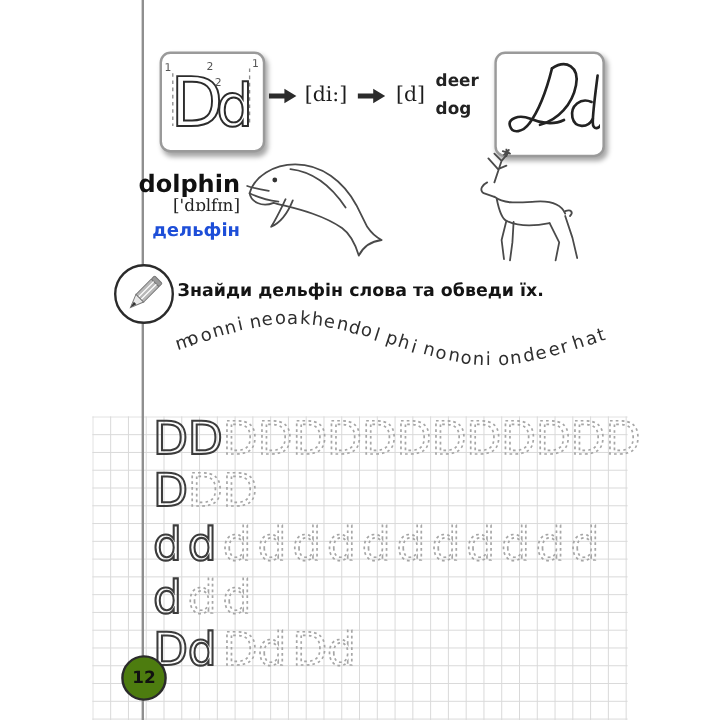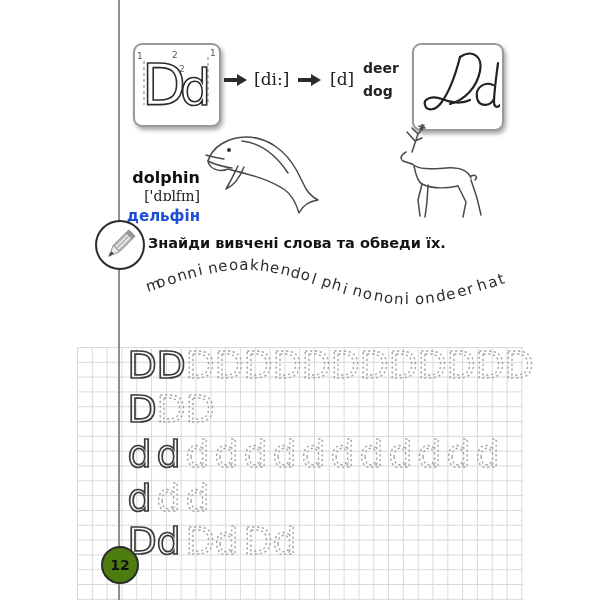--- a/index.html
+++ b/index.html
@@ -19,21 +19,21 @@
   .guide{stroke:#8a8a8a;stroke-width:1.1;stroke-dasharray:3 3;fill:none;}
   .marknum{font-size:9px;fill:#555;stroke:none;font-family:"DejaVu Sans",sans-serif;}
   .cursive-path{fill:none;stroke:#222;stroke-width:2.2;stroke-linecap:round;stroke-linejoin:round;}
 
   .phon{position:absolute;font-family:"DejaVu Serif",serif;font-size:17px;color:#1d1d1d;z-index:3;}
   .example{position:absolute;font-size:14px;font-weight:600;color:#222;z-index:3;}
   .arrow{position:absolute;z-index:3;}
 
   
   .vocab{position:absolute;text-align:right;z-index:3;}
-  .vocab .w{font-size:16px;font-weight:bold;color:#111;line-height:19px;margin-top:24px;}
+  .vocab .w{font-size:20px;font-weight:bold;color:#111;line-height:19px;}
   .vocab .t{font-size:14px;font-family:"DejaVu Serif",serif;color:#222;line-height:19px;}
   .vocab .tr{font-size:15px;font-weight:bold;color:#1d4ed8;line-height:20px;}
   .illustration{position:absolute;z-index:3;}
   .lineart{fill:none;stroke:#4a4a4a;stroke-width:1.5;stroke-linecap:round;stroke-linejoin:round;}
 
   
   .task-circle{position:absolute;left:95px;top:220px;width:46px;height:46px;border:2px solid #2b2b2b;
     border-radius:50%;background:#fff;z-index:4;display:flex;align-items:center;justify-content:center;}
   .task-text{position:absolute;left:148px;top:235px;font-size:14.5px;font-weight:600;color:#141414;z-index:3;}
 
@@ -134,21 +134,21 @@
       <g transform="rotate(45 21 21)">
         <rect x="16.5" y="4" width="9" height="4" rx="1" fill="#9a9a9a" stroke="#777" stroke-width="0.8"></rect>
         <rect x="16.5" y="8" width="9" height="18" fill="#b8b8b8" stroke="#777" stroke-width="0.8"></rect>
         <line x1="19.5" y1="8" x2="19.5" y2="26" stroke="#fff" stroke-width="1"></line>
         <line x1="22.5" y1="8" x2="22.5" y2="26" stroke="#fff" stroke-width="1"></line>
         <path d="M16.5,26 L21,37 L25.5,26 Z" fill="#e9e9e9" stroke="#777" stroke-width="0.8"></path>
         <path d="M19.6,31.5 L21,37 L22.5,31.5 Z" fill="#333"></path>
       </g>
     </svg>
   </div>
-  <div class="task-text">Знайди вивчені слова та обведи їх.</div>
+  <div class="task-text">Знайди дельфін слова та обведи їх.</div>
 
   <div id="wave">
       <span class="wave-letter" style="left: 146px; top: 276.317px; transform: rotate(-17.6deg);">m</span>
       <span class="wave-letter" style="left: 156.35px; top: 273px; transform: rotate(-17.9deg);">o</span>
       <span class="wave-letter" style="left: 166.7px; top: 269.683px; transform: rotate(-17.6deg);">o</span>
       <span class="wave-letter" style="left: 177.05px; top: 266.494px; transform: rotate(-16.6deg);">n</span>
       <span class="wave-letter" style="left: 187.4px; top: 263.555px; transform: rotate(-15deg);">n</span>
       <span class="wave-letter" style="left: 197.75px; top: 260.979px; transform: rotate(-12.8deg);">i</span>
       <span class="wave-letter" style="left: 208.1px; top: 258.865px; transform: rotate(-10.2deg);">n</span>
       <span class="wave-letter" style="left: 218.45px; top: 257.294px; transform: rotate(-7deg);">e</span>

